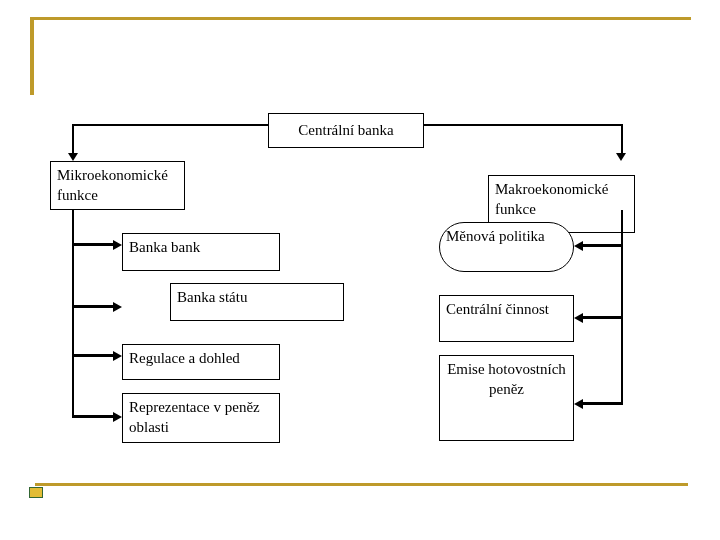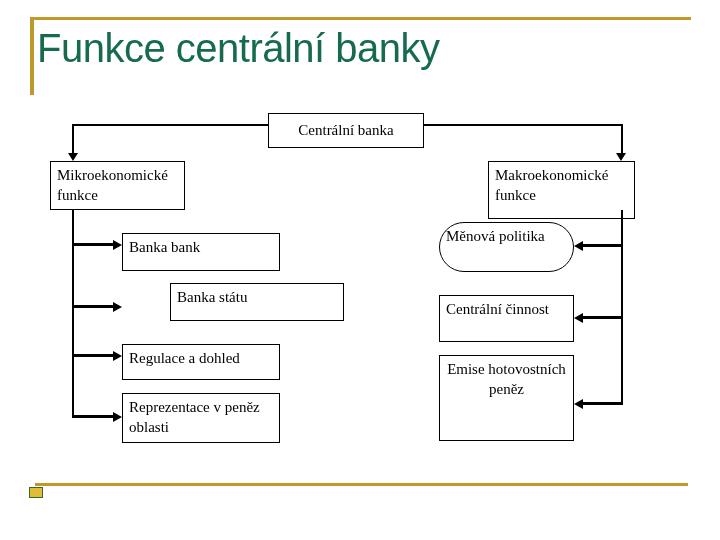--- a/index.html
+++ b/index.html
@@ -39,34 +39,33 @@
     background:#E2BC35;border:1px solid #336633;
   }
 </style>
 </head>
 <body>
 
 <div id="slide">
 
   <div class="top-rule"></div>
   <div class="left-bar"></div>
-  <div class="slide-title">Funkce centrální banky</div>
 
   <div class="nbox root" style="left:268px;top:113px;width:156px;height:35px;">Centrální banka</div>
 
   <div class="ln" style="left:72px;top:124px;width:196px;height:2px;"></div>
   <div class="ln" style="left:72px;top:124px;width:2px;height:31px;"></div>
   <div class="arr arr-down" style="left:68px;top:153px;"></div>
 
   <div class="ln" style="left:424px;top:124px;width:199px;height:2px;"></div>
   <div class="ln" style="left:621px;top:124px;width:2px;height:31px;"></div>
   <div class="arr arr-down" style="left:616px;top:153px;"></div>
 
   <div class="nbox" style="left:50px;top:161px;width:135px;height:49px;">Mikroekonomické funkce</div>
-  <div class="nbox" style="left:488px;top:161px;width:147px;height:58px;">Makroekonomické funkce</div>
+  <div class="nbox" style="left:488px;top:175px;width:147px;height:58px;">Makroekonomické funkce</div>
 
   <div class="ln" style="left:72px;top:210px;width:2px;height:208px;"></div>
 
   <div class="ln" style="left:73px;top:243px;width:40px;height:3px;"></div>
   <div class="arr arr-right" style="left:113px;top:240px;"></div>
 
   <div class="ln" style="left:73px;top:305px;width:40px;height:3px;"></div>
   <div class="arr arr-right" style="left:113px;top:302px;"></div>
 
   <div class="ln" style="left:73px;top:354px;width:40px;height:3px;"></div>

